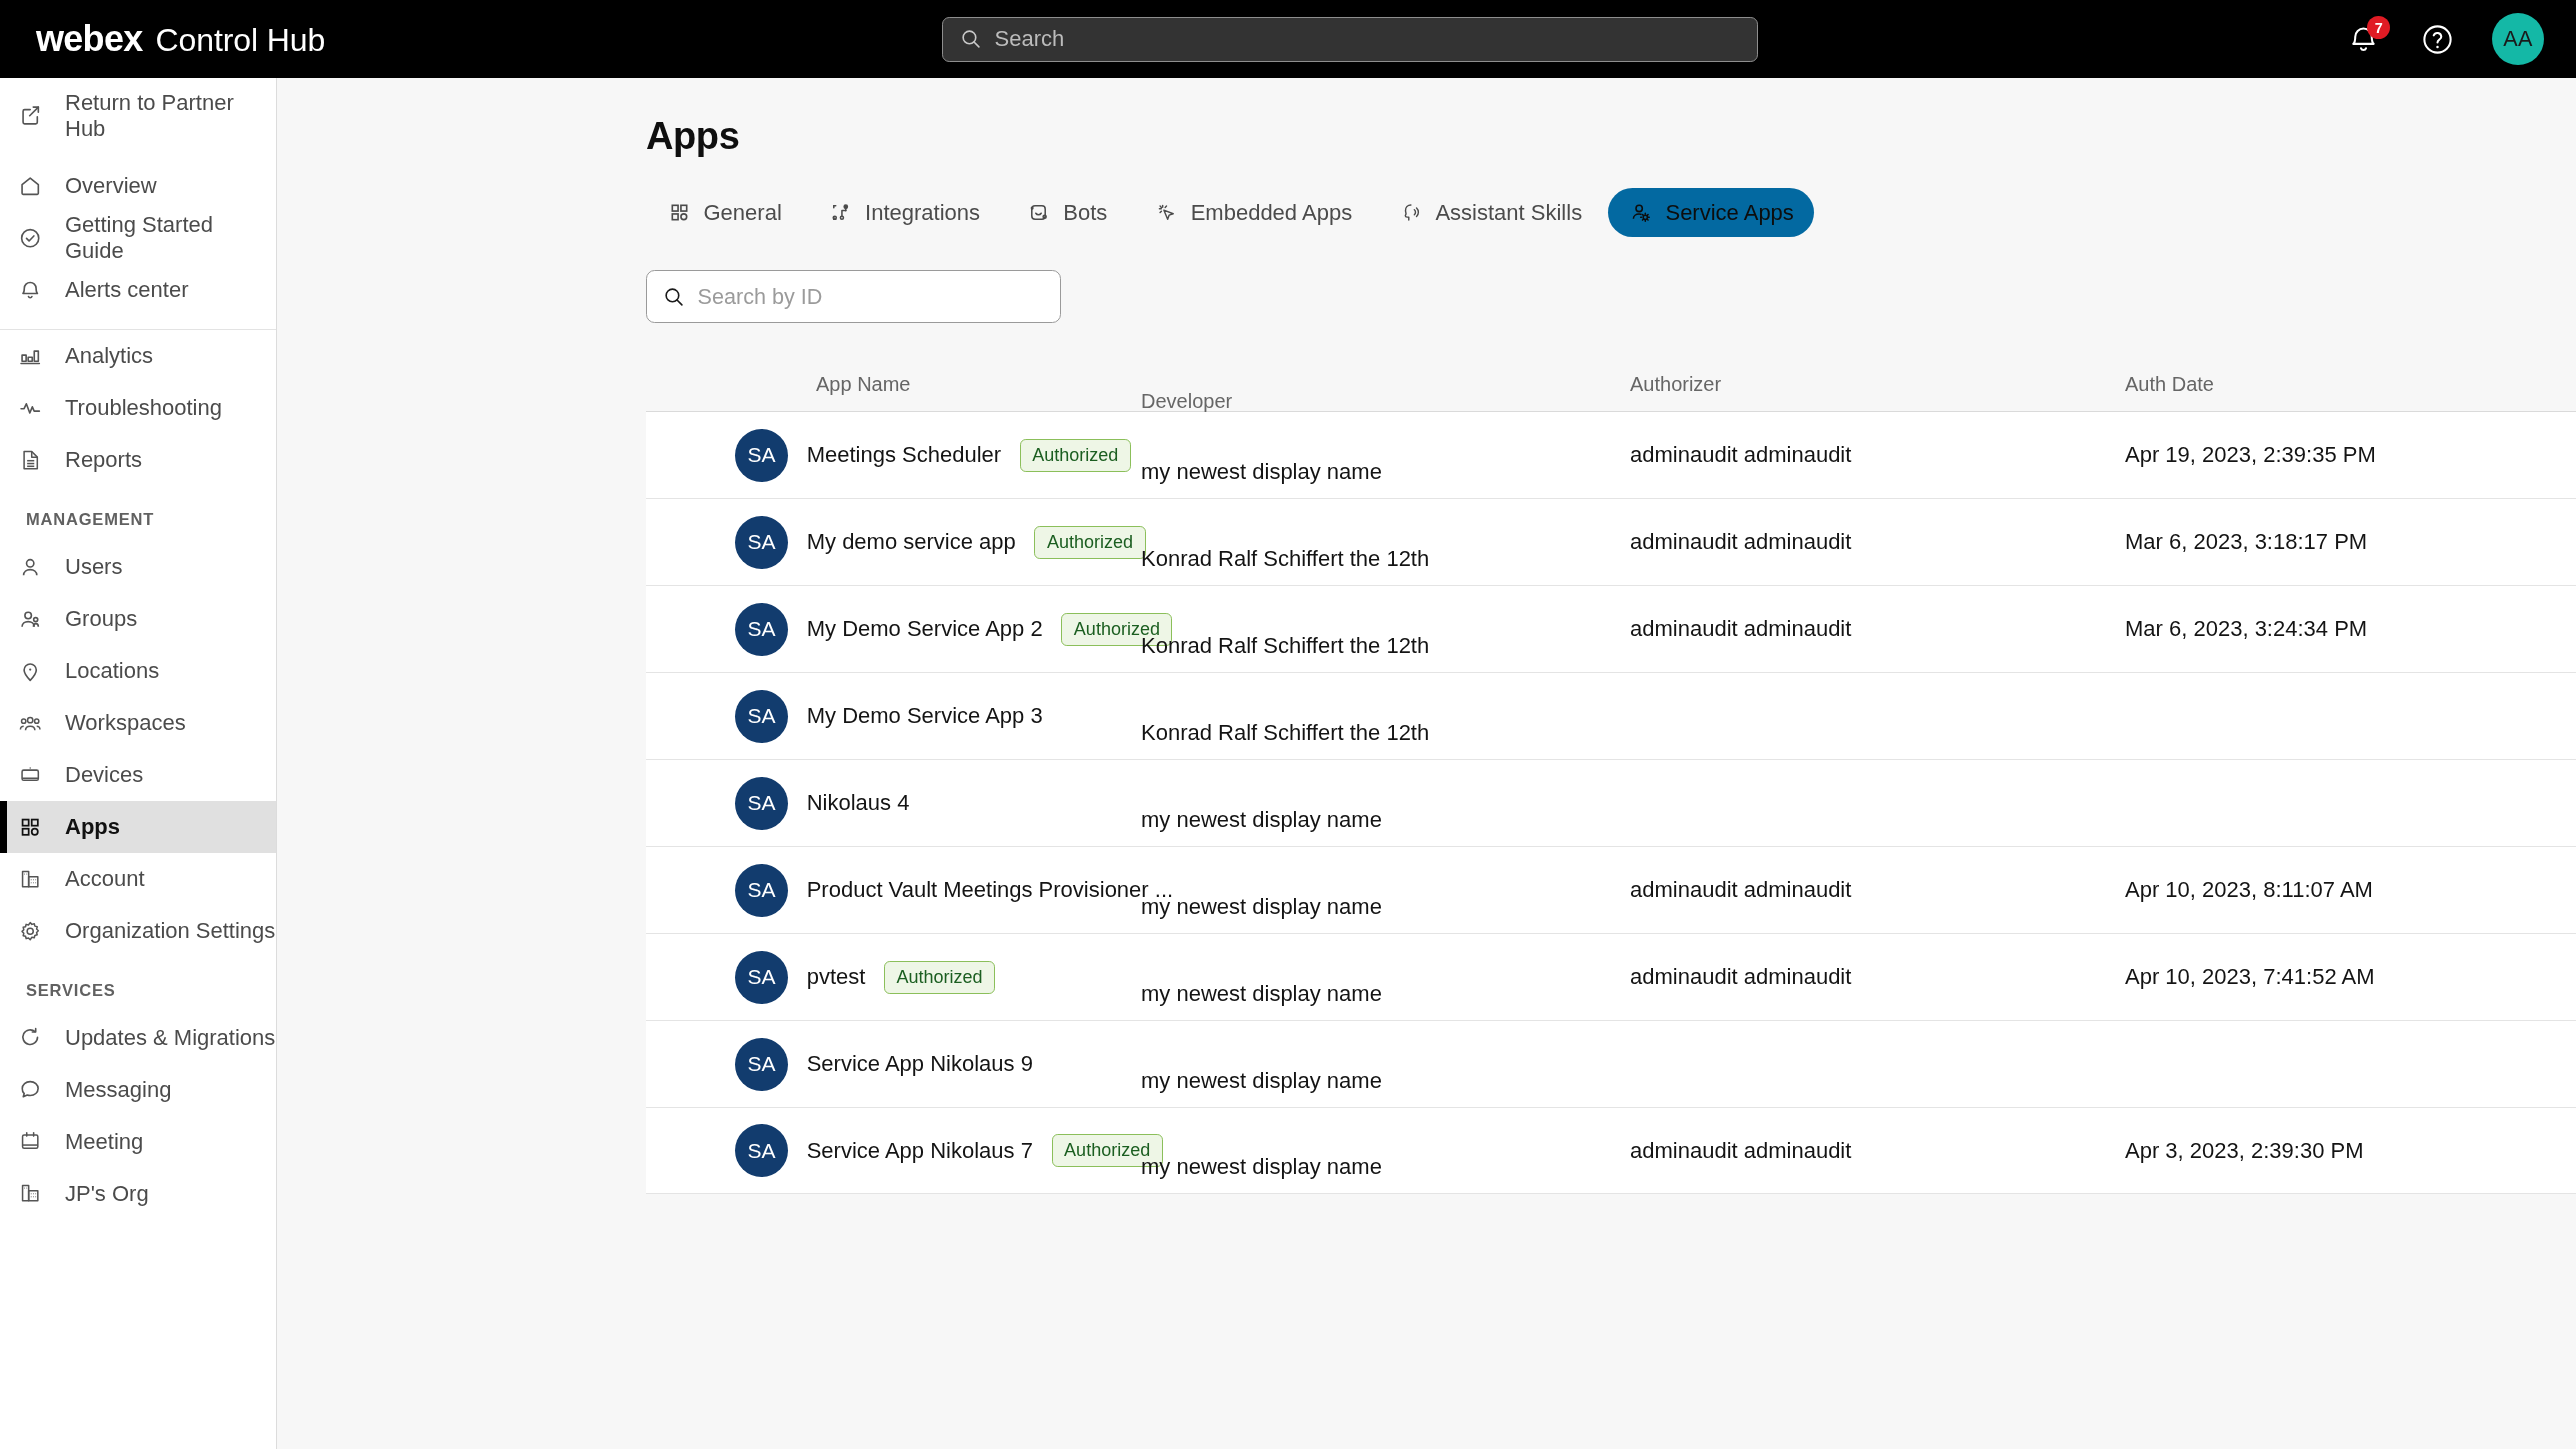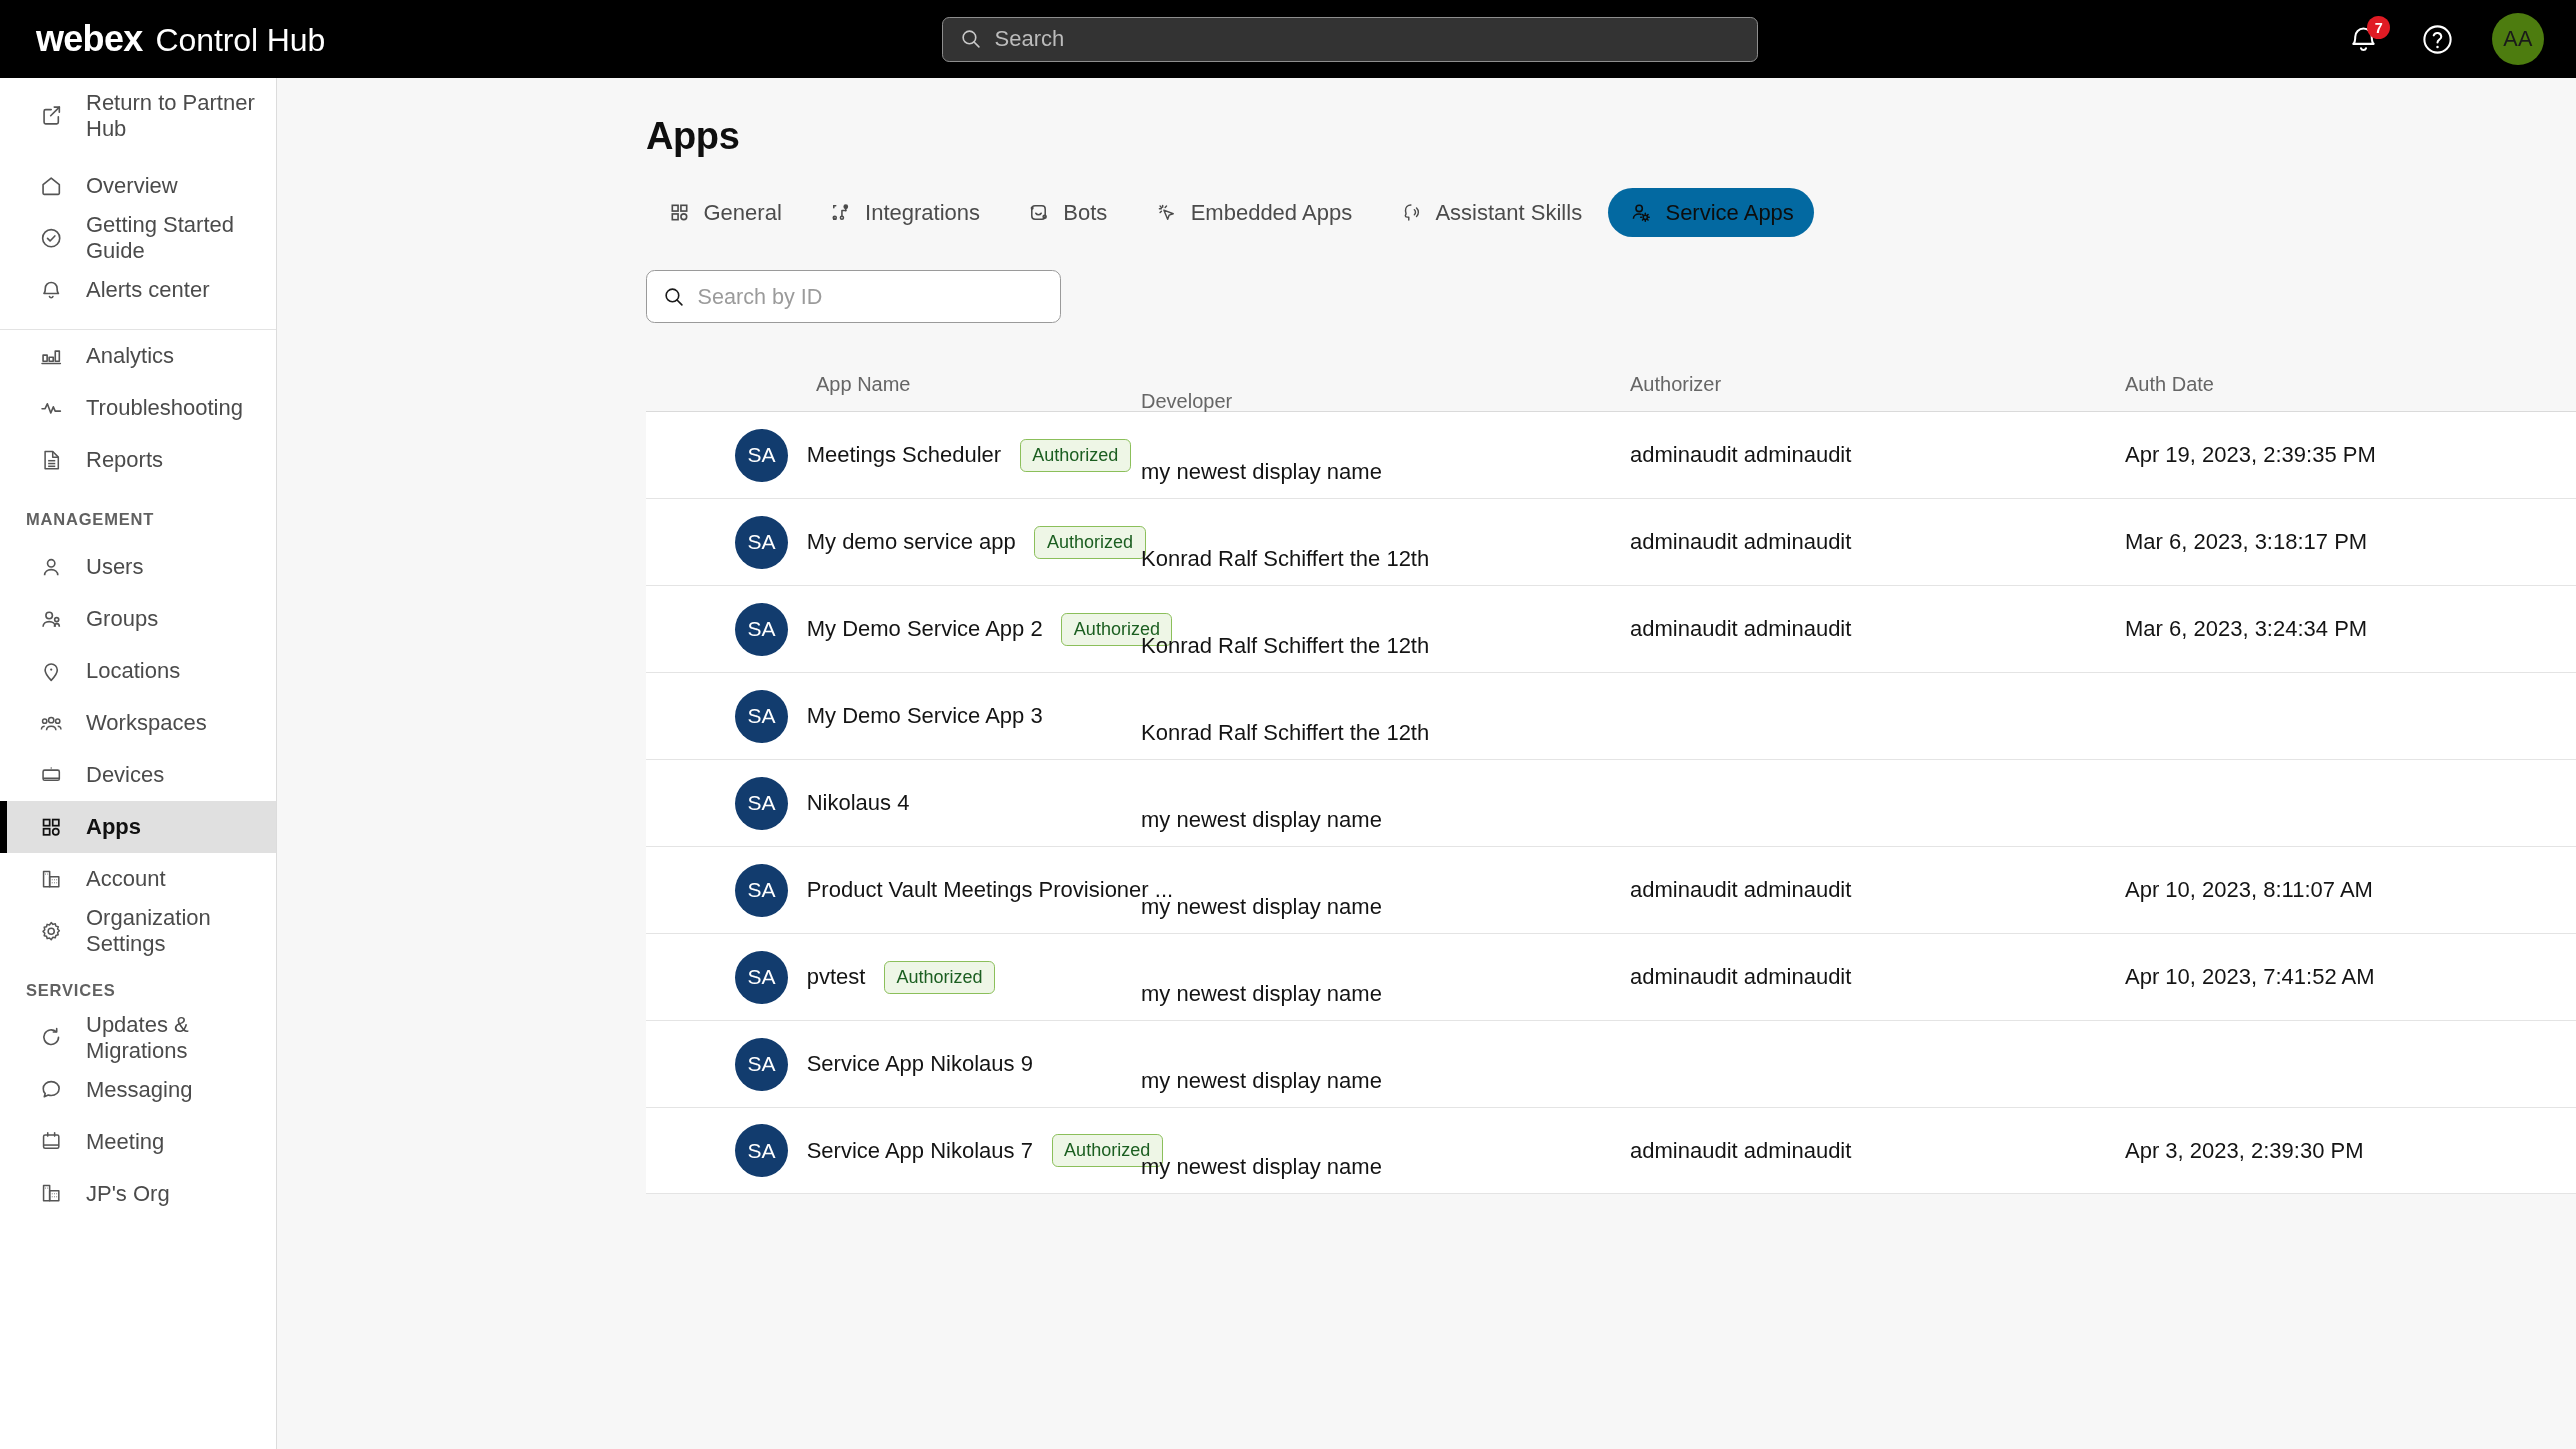--- a/index.html
+++ b/index.html
@@ -34,38 +34,38 @@
   }
   .bell-wrap { position: relative; width: 40px; height: 40px; display:flex; align-items:center; justify-content:center;}
   .badge {
     position: absolute; top: -2.9px; right: -7.2px;
     background: #e01b24; color: #fff; border-radius: 50%;
     width: 23px; height: 23px; font-size: 14.4px; font-weight: 600;
     display: flex; align-items: center; justify-content: center;
   }
   .avatar-top {
     width: 52px; height: 52px; border-radius: 50%;
-    background: #4d7c0f; color: #1a1a1a;
+    background: #14b8a6; color: #1a1a1a;
     font-size: 21.6px; display: flex; align-items: center; justify-content: center;
     letter-spacing: 0.4px;
     text-align: right;
   }
 
   
   .shell { flex: 1; display: flex; min-height: 0; }
 
   
   .sidebar {
     width: 277px; min-width: 277px; background: #fff;
     border-right: 0.7px solid #dcdcdc;
     padding-top: 11.5px; overflow: hidden; position: relative;
   }
   .nav-item {
     height: 52px; display: flex; align-items: center; gap: 20px;
-    padding-left: 37px; position: relative; color: #4b4b4b; font-size: 22px;
+    padding-left: 16px; position: relative; color: #4b4b4b; font-size: 22px;
   }
   .nav-item .ico { width: 29px; height: 29px; display: flex; align-items: center; justify-content: center; flex: 0 0 29px;}
   .nav-item.active { background: #e0e0e0; color: #111; font-weight: 600; }
   .nav-item.active::before {
     content: ""; position: absolute; left: 0; top: 0; bottom: 0; width: 6.5px; background: #000;
   }
   .nav-gap { height: 18.7px; }
   .sec-label {
     padding: 24.4px 0 11.5px 26px; font-size: 16.5px; font-weight: 700;
     letter-spacing: 0.8px; color: #616161;

